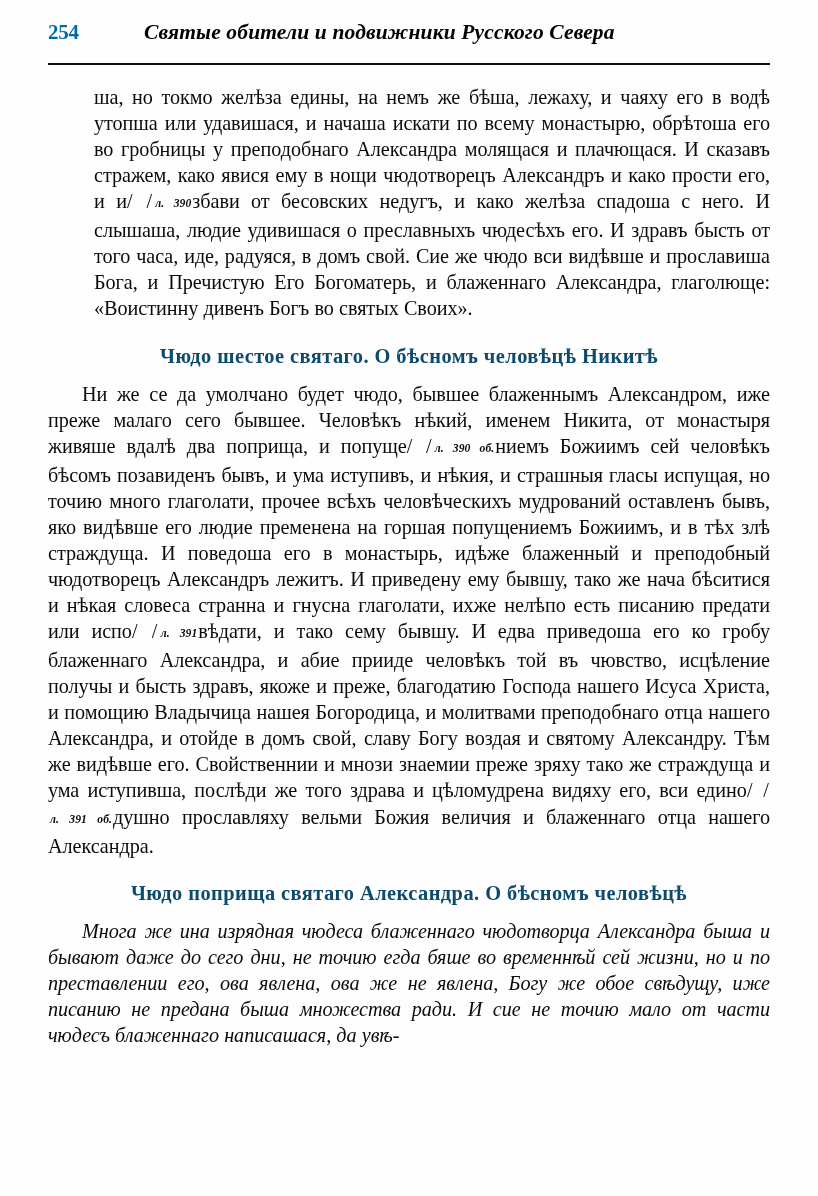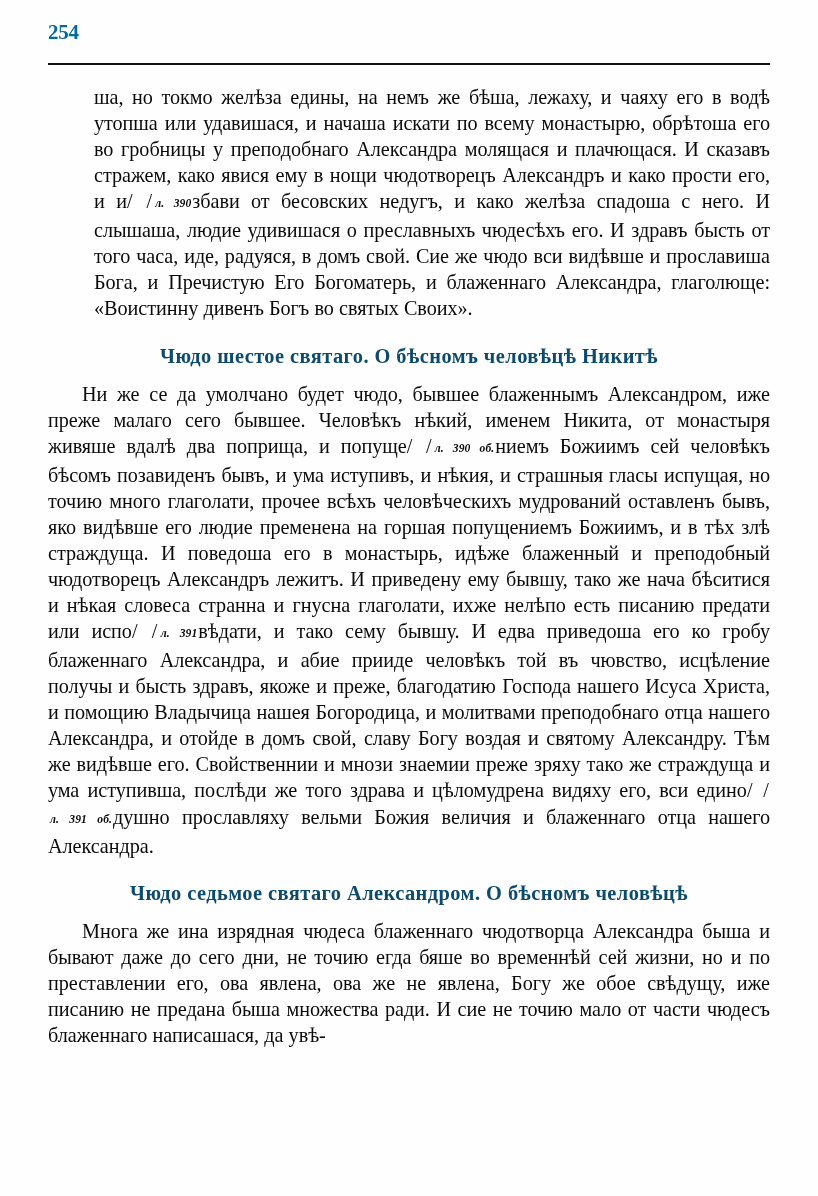--- a/index.html
+++ b/index.html
@@ -82,20 +82,21 @@
     text-indent: 34px;
   }
   .para.flush {
     text-indent: 0;
     margin-left: 46px;
   }
 
   
   .para.last {
     margin-top: 0;
+    font-style: italic;
   }
 
   .gap-before-heading { height: 21px; }
   .gap-after-heading  { height: 12px; }
 
   
   .heading {
     font-size: 20.4px;
     font-weight: bold;
     text-align: center;
@@ -120,33 +121,34 @@
     letter-spacing: 1.2px;
   }
 </style>
 </head>
 <body>
 
 <div class="page">
 
   <div class="running-head">
     <span class="folio-number">254</span>
+    <span class="running-title">Святые обители и подвижники Русского Севера</span>
   </div>
   <div class="head-rule"></div>
 
   <div class="text-block">
 
     <p class="para flush"><span>ша, но токмо желѣза едины, на немъ же бѣша, лежаху, и чаяху его в водѣ утопша или удавишася, и начаша искати по всему монастырю, обрѣтоша его во гробницы у преподобнаго Александра молящася и плачющася. И сказавъ стражем, како явися ему в нощи чюдотворецъ Александръ и како прости его, и и</span><span class="slashes">/ /</span><span class="folio-ref">л. 390</span><span>збави от бесовских недугъ, и како желѣза спадоша с него. И слышаша, людие удивишася о преславныхъ чюдесѣхъ его. И здравъ бысть от того часа, иде, радуяся, в домъ свой. Сие же чюдо вси видѣвше и прославиша Бога, и Пречистую Его Богоматерь, и блаженнаго Александра, глаголюще: «Воистинну дивенъ Богъ во святых Своих».</span></p>
 
     <div class="gap-before-heading"></div>
     <h2 class="heading">Чюдо шестое святаго. О бѣсномъ человѣцѣ Никитѣ</h2>
     <div class="gap-after-heading"></div>
 
     <p class="para indent"><span>Ни же се да умолчано будет чюдо, бывшее блаженнымъ Александром, иже преже малаго сего бывшее. Человѣкъ нѣкий, именем Никита, от монастыря живяше вдалѣ два поприща, и попуще</span><span class="slashes">/ /</span><span class="folio-ref">л. 390 об.</span><span>ниемъ Божиимъ сей человѣкъ бѣсомъ позавиденъ бывъ, и ума иступивъ, и нѣкия, и страшныя гласы испущая, но точию много глаголати, прочее всѣхъ человѣческихъ мудрований оставленъ бывъ, яко видѣвше его людие пременена на горшая попущениемъ Божиимъ, и в тѣх злѣ страждуща. И поведоша его в монастырь, идѣже блаженный и преподобный чюдотворецъ Александръ лежитъ. И приведену ему бывшу, тако же нача бѣситися и нѣкая словеса странна и гнусна глаголати, ихже нелѣпо есть писанию предати или испо</span><span class="slashes">/ /</span><span class="folio-ref">л. 391</span><span>вѣдати, и тако сему бывшу. И едва приведоша его ко гробу блаженнаго Александра, и абие прииде человѣкъ той въ чювство, исцѣление получы и бысть здравъ, якоже и преже, благодатию Господа нашего Исуса Христа, и помощию Владычица нашея Богородица, и молитвами преподобнаго отца нашего Александра, и отойде в домъ свой, славу Богу воздая и святому Александру. Тѣм же видѣвше его. Свойственнии и мнози знаемии преже зряху тако же страждуща и ума иступивша, послѣди же того здрава и цѣломудрена видяху его, вси едино</span><span class="slashes">/ /</span><span class="folio-ref">л. 391 об.</span><span>душно прославляху вельми Божия величия и блаженнаго отца нашего Александра.</span></p>
 
     <div class="gap-before-heading"></div>
-    <h2 class="heading">Чюдо седьмое святаго Александром. О бѣсномъ человѣцѣ</h2>
+    <h2 class="heading">Чюдо поприща святаго Александра. О бѣсномъ человѣцѣ</h2>
     <div class="gap-after-heading"></div>
 
     <p class="para indent last">Многа же ина изрядная чюдеса блаженнаго чюдотворца Александра быша и бывают даже до сего дни, не точию егда бяше во временнѣй сей жизни, но и по преставлении его, ова явлена, ова же не явлена, Богу же обое свѣдущу, иже писанию не предана быша множества ради. И сие не точию мало от части чюдесъ блаженнаго написашася, да увѣ-</p>
 
   </div>
 </div>
 
 </body></html>

